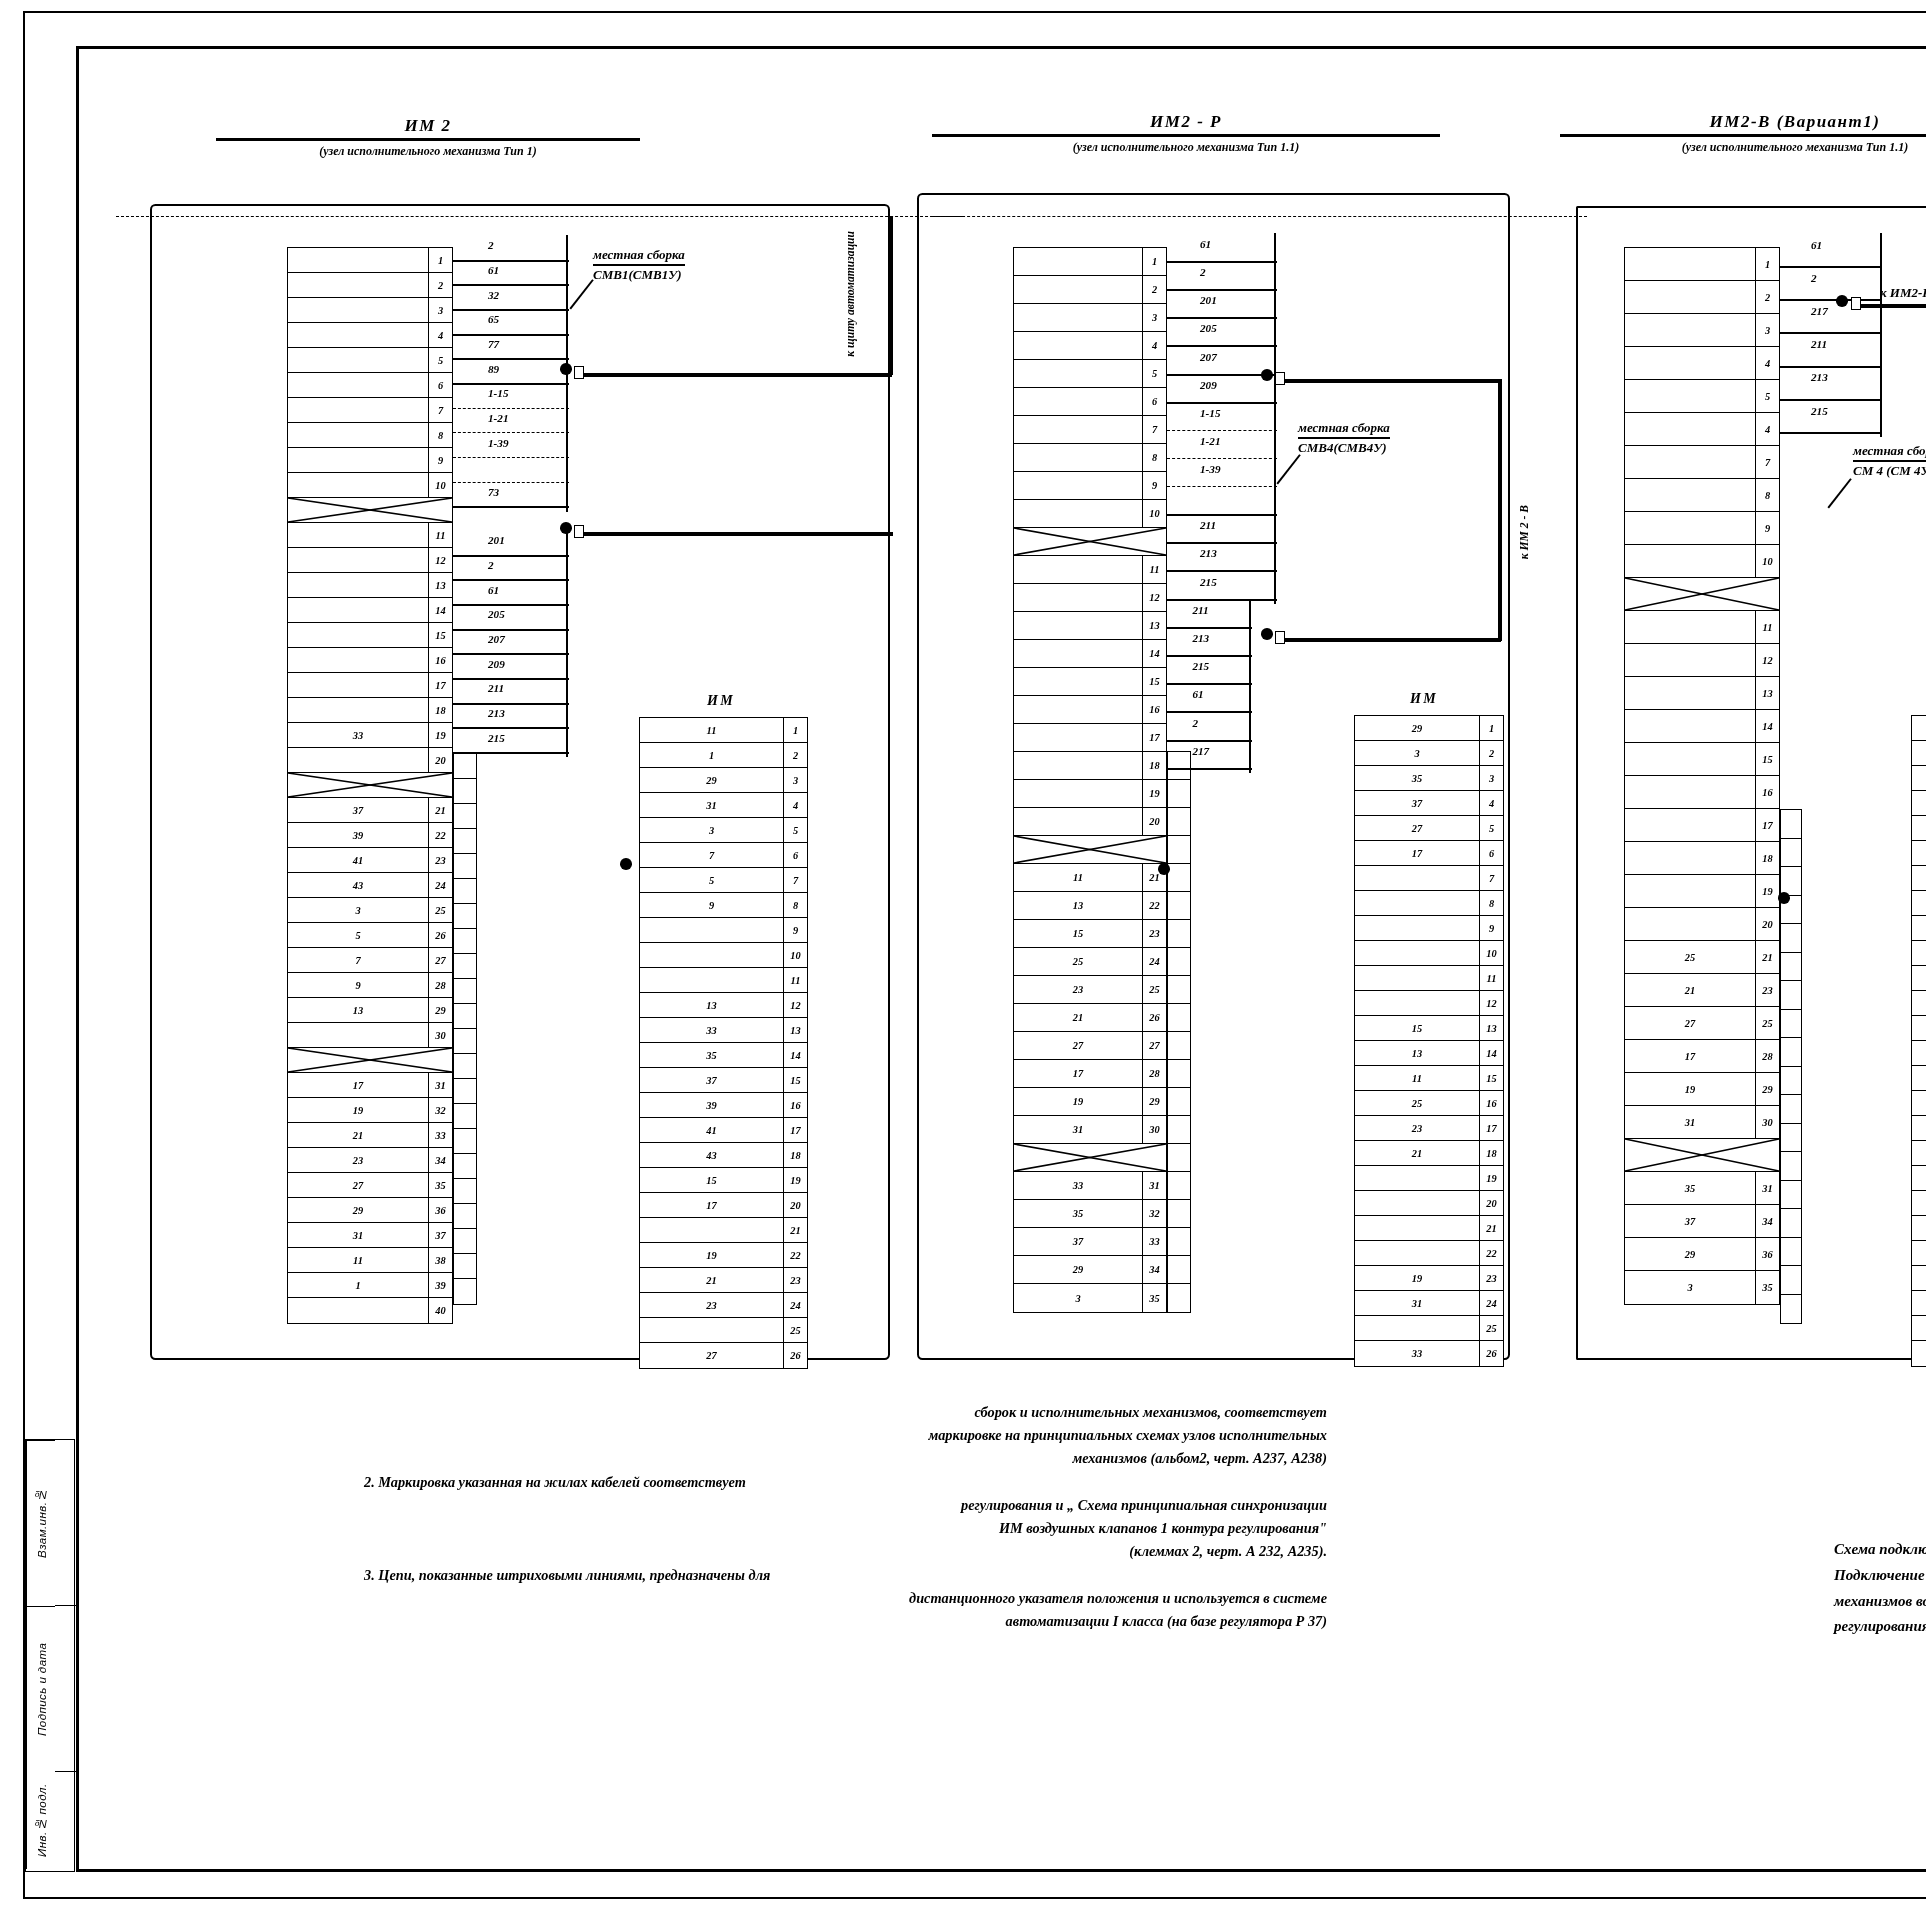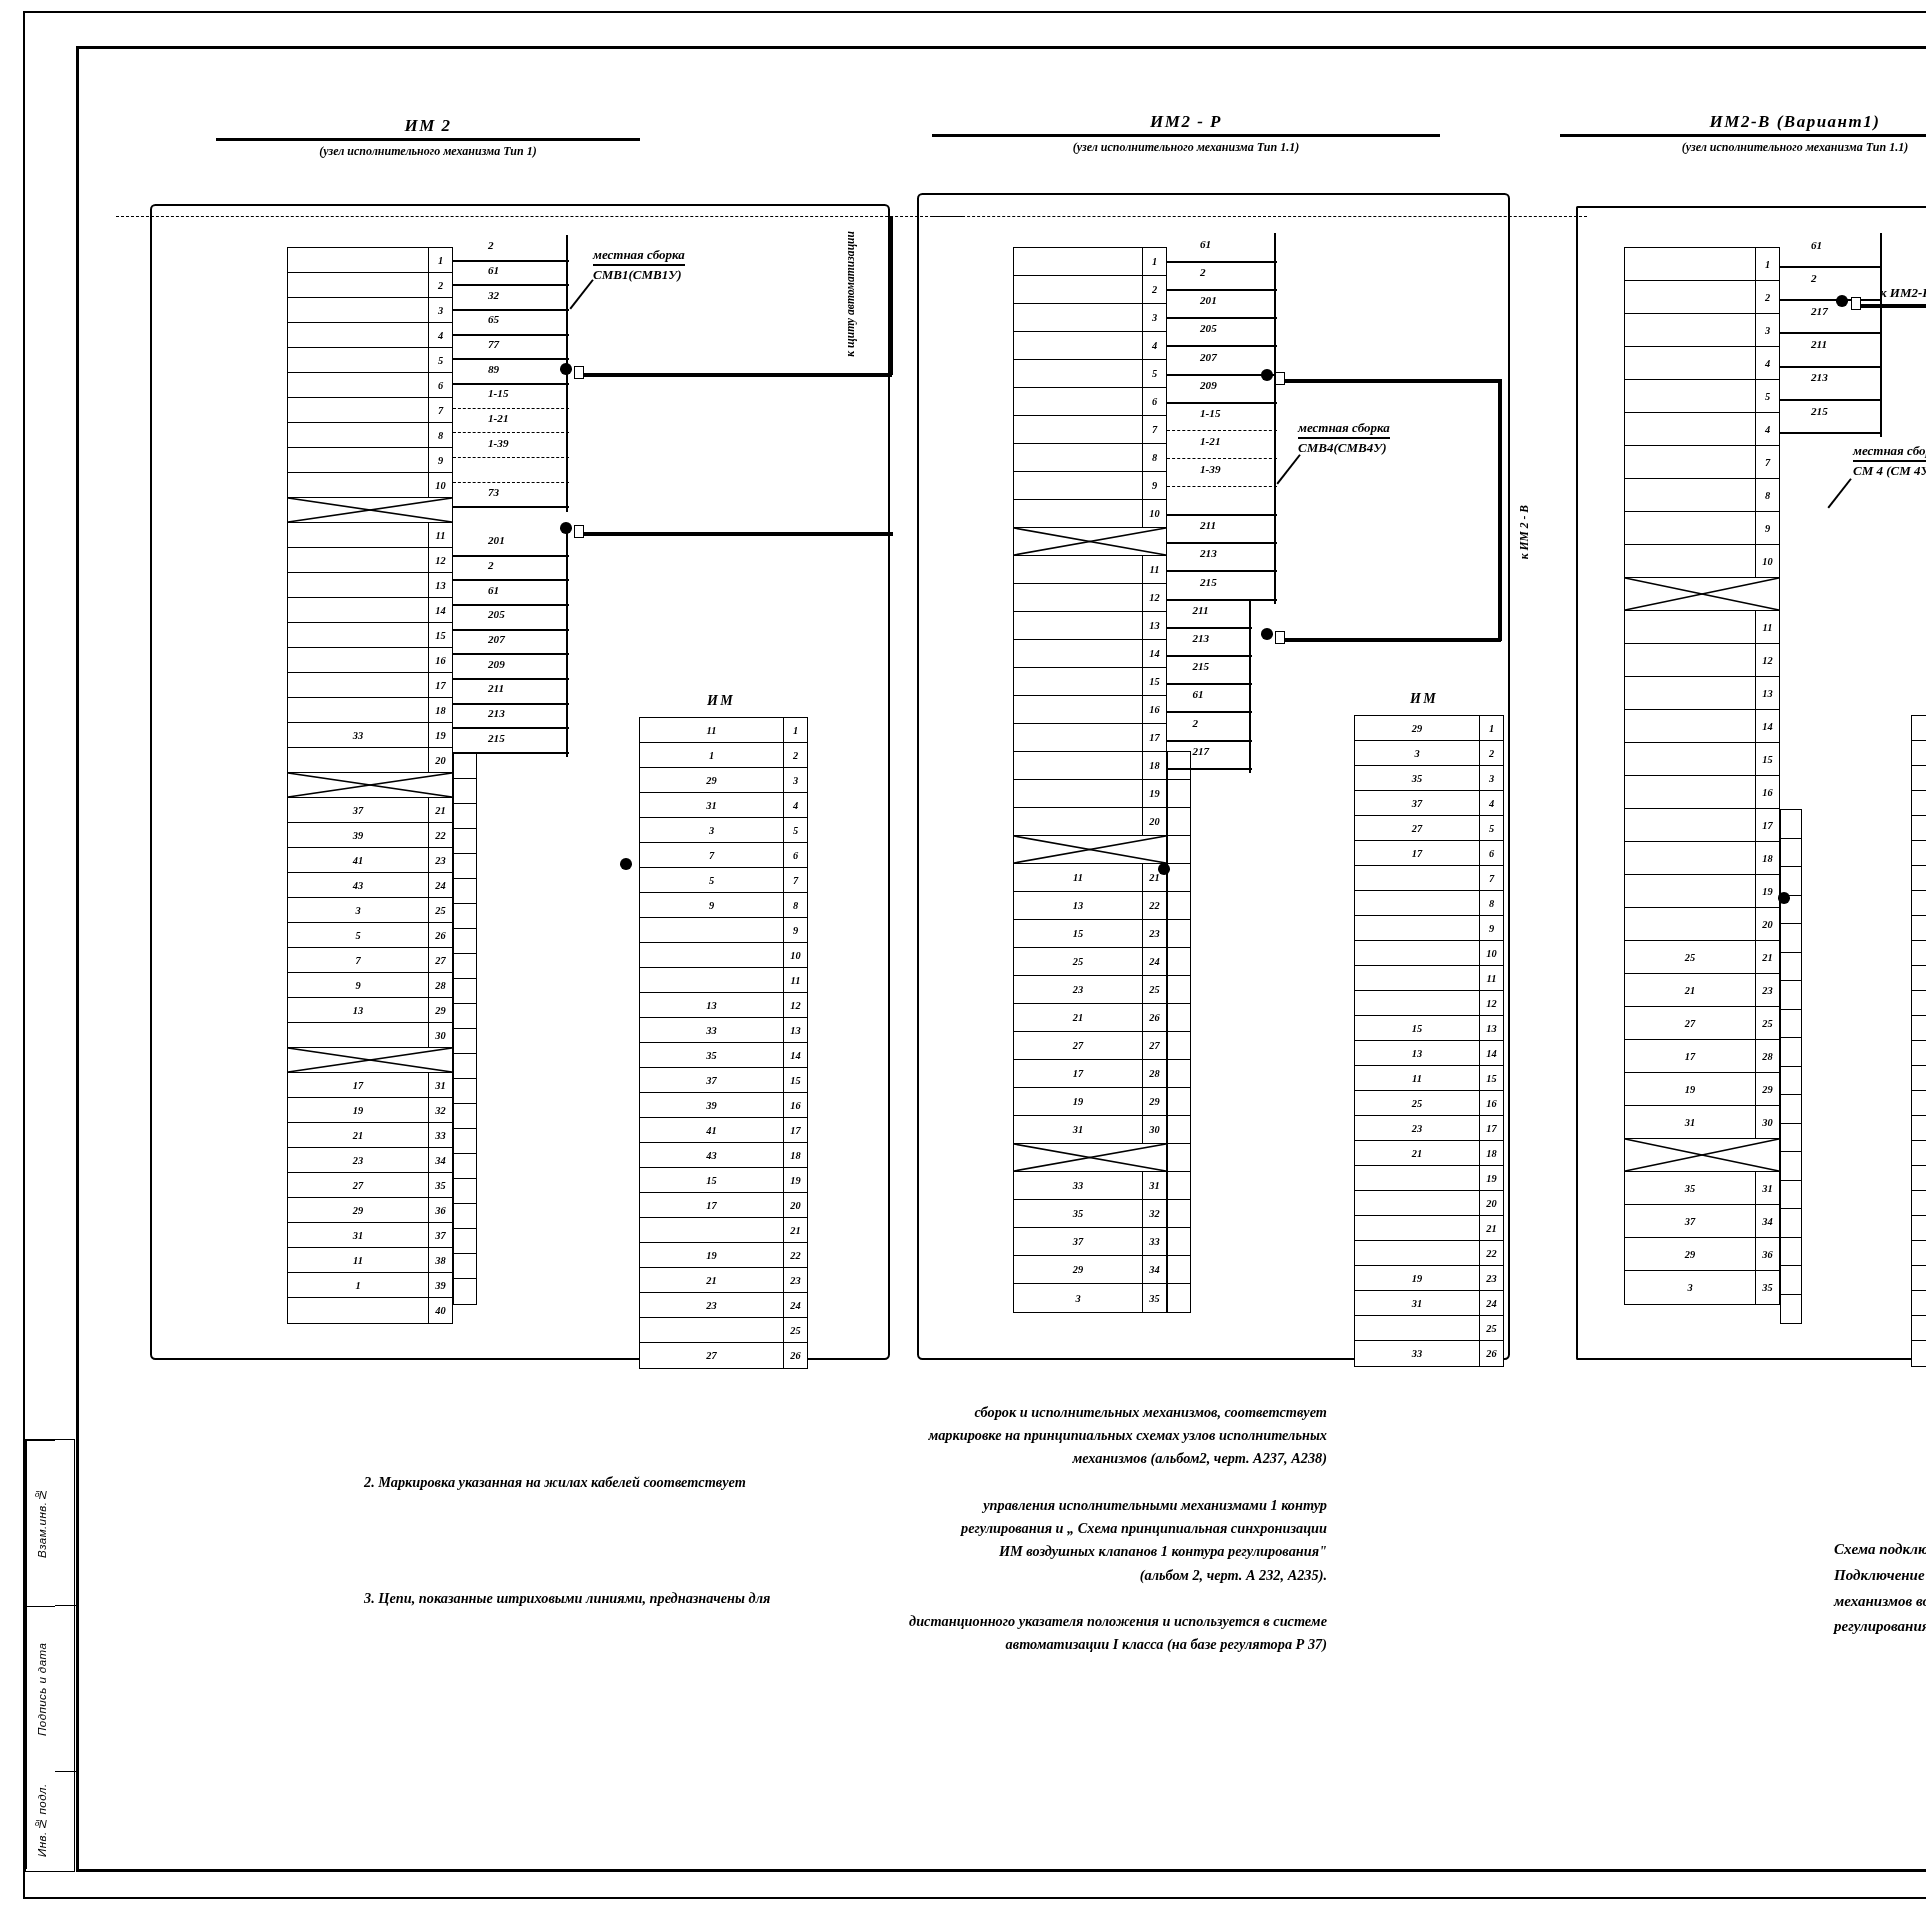--- a/index.html
+++ b/index.html
@@ -1061,24 +1061,23 @@
 
   <div class="cable" style="left:1861px;top:304px;width:162px;height:3.5px;"></div>
   <div class="tsq" style="left:1851px;top:297px;"></div>
   <div class="lbl" style="left:1880px;top:285px;">к ИМ2-Р</div>
 
   <div class="notes" id="notes" style="left:364px;top:1402px;width:963px;">
       <div class="n ind">сборок и исполнительных  механизмов, соответствует</div>
       <div class="n ind">маркировке на принципиальных схемах  узлов исполнительных</div>
       <div class="n ind">механизмов (альбом2, черт. А237, А238)</div>
       <div class="n">2. Маркировка указанная на жилах кабелей соответствует</div>
-      <div class="n ind">управления исполнительными механизмами 1 контур</div>
       <div class="n ind">регулирования и „ Схема принципиальная синхронизации</div>
       <div class="n ind">ИМ воздушных клапанов  1 контура регулирования"</div>
-      <div class="n ind">(альбом 2, черт. А 232, А235).</div>
+      <div class="n ind">(клеммах 2, черт. А 232, А235).</div>
       <div class="n">3. Цепи, показанные штриховыми линиями, предназначены для</div>
       <div class="n ind">дистанционного указателя положения и используется в системе</div>
       <div class="n ind">автоматизации I класса (на базе регулятора Р 37)</div>
     </div>
 
   <div class="rtitle" id="rtitle" style="left:1834px;top:1537px;width:847px;">
       <div>Схема подключения местных сборок</div>
       <div>Подключение синхронизируемых исполнительных</div>
       <div>механизмов воздушных клапанов 1 контура</div>
       <div>регулирования</div>

